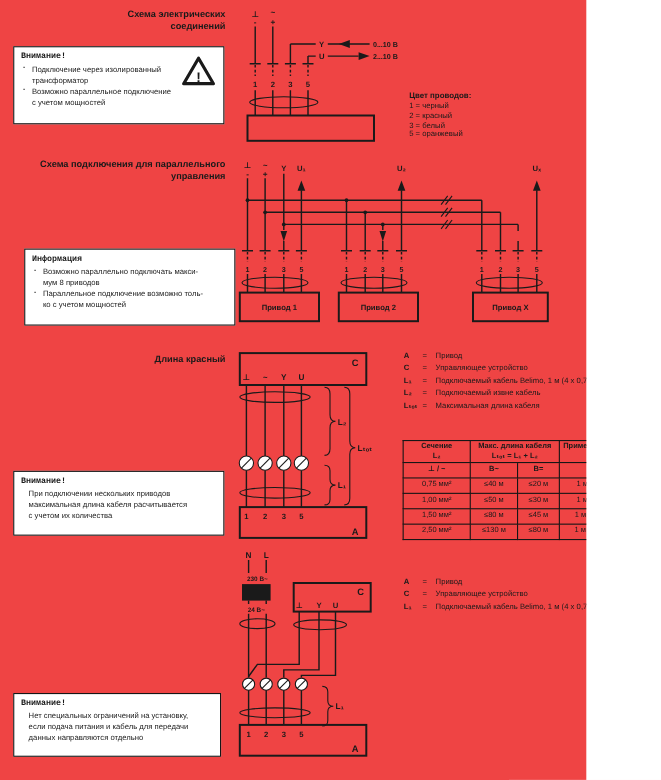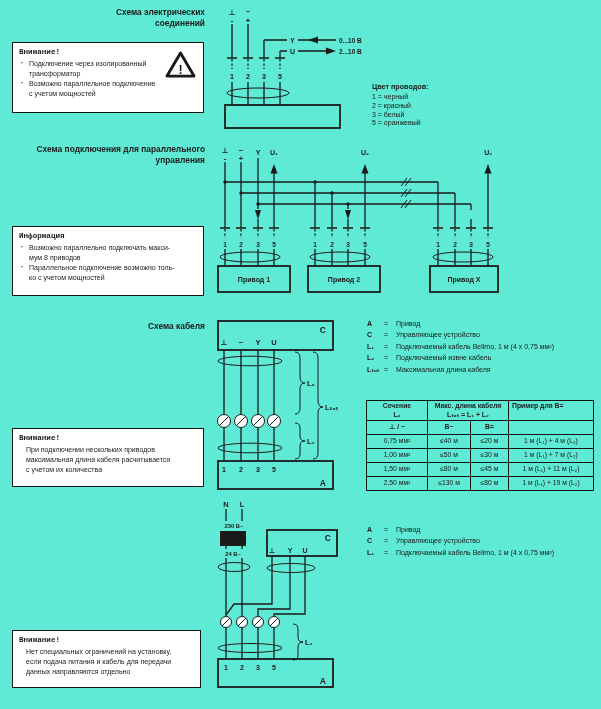--- a/index.html
+++ b/index.html
@@ -1,16 +1,16 @@
 <!DOCTYPE html>
 <html><head>
 <meta charset="utf-8">
 <style>
   html,body{margin:0;padding:0;background:#fff;}
-  .page{position:relative;width:601px;height:709px;background:#5eead4;overflow:hidden;
+  .page{position:relative;width:533px;height:709px;background:#ef4444;overflow:hidden;
         font-family:"Liberation Sans","DejaVu Sans",sans-serif;color:#1a1a1a;}
   .abs{position:absolute;}
   .sec-title{font-weight:bold;font-size:8.4px;line-height:10.8px;text-align:right;white-space:pre-line;}
   .note-box{position:absolute;border:1.4px solid #161616;background:#fff;box-sizing:border-box;padding:5px 7px 3px 6px;}
   .note-title{font-weight:bold;font-size:7.6px;margin-bottom:3px;font-family:Liberation Mono, monospace;}
   .note-item{position:relative;font-size:7px;line-height:9.6px;padding-left:10px;white-space:pre-line;margin-bottom:1px;}
   .note-item .bullet{position:absolute;left:2px;top:-1px;font-weight:bold;}
   .note-text{font-size:7px;line-height:9.8px;padding-left:7px;white-space:pre-line;}
   .tri{position:absolute;top:7px;right:6px;}
   .colors-title{font-weight:bold;font-size:7.2px;margin-bottom:2px;}
@@ -93,21 +93,21 @@
     <div class="colors-title">Цвет проводов:</div>
     <div class="colors-item">1 = черный</div>
     <div class="colors-item">2 = красный</div>
     <div class="colors-item">3 = белый</div>
     <div class="colors-item">5 = оранжевый</div>
   </div>
 
   <div class="abs sec-title" style="left:20px;top:144px;width:185px;">Схема подключения для параллельного
 управления</div>
 
-  <div class="note-box" style="left:12px;top:226px;width:192px;height:70px;">
+  <div class="note-box" style="left:22px;top:226px;width:192px;height:70px;">
     <div class="note-title">Информация</div>
     <div class="note-item"><span class="bullet">·</span><span>Возможно параллельно подключать макси-
 мум 8 приводов</span></div>
     <div class="note-item"><span class="bullet">·</span><span>Параллельное подключение возможно толь-
 ко с учетом мощностей</span></div>
   </div>
 
   <svg class="dg abs" style="left:215px;top:143px;" width="290" height="158" viewBox="0 0 290 158">
     <g>
       <text x="10" y="10" class="tm t75">⊥</text>
@@ -172,21 +172,21 @@
     <g>
       <rect class="w2" x="3" y="123" width="72" height="26"></rect>
       <rect class="w2" x="93" y="123" width="72" height="26"></rect>
       <rect class="w2" x="215" y="123" width="68" height="26"></rect>
       <text x="39" y="139" class="tm t7">Привод 1</text>
       <text x="129" y="139" class="tm t7">Привод 2</text>
       <text x="249" y="139" class="tm t7">Привод X</text>
     </g>
   </svg>
 
-  <div class="abs sec-title" style="left:20px;top:321px;width:185px;">Схема кабеля</div>
+  <div class="abs sec-title" style="left:20px;top:321px;width:185px;">Длина красный</div>
 
   <div class="note-box" style="left:12px;top:428px;width:192px;height:59px;">
     <div class="note-title">Внимание!</div>
     <div class="note-text">При подключении нескольких приводов
 максимальная длина кабеля расчитывается
 с учетом их количества</div>
   </div>
 
   <svg class="dg abs" style="left:215px;top:318px;" width="135" height="175" viewBox="0 0 135 175">
     <rect class="w2" x="3" y="3" width="115" height="29"></rect>

